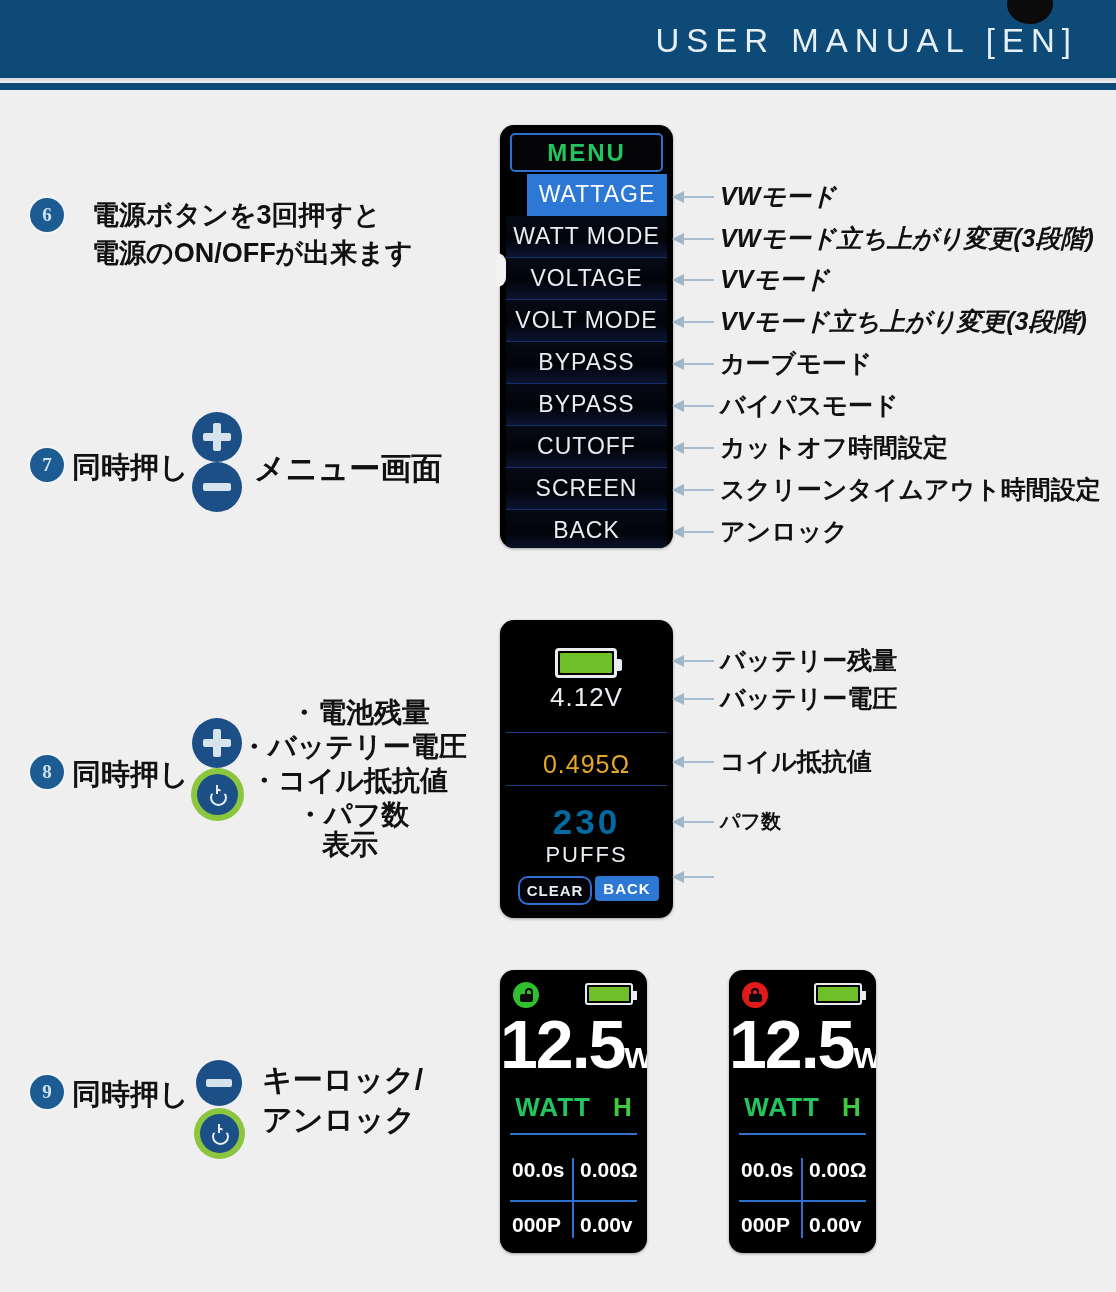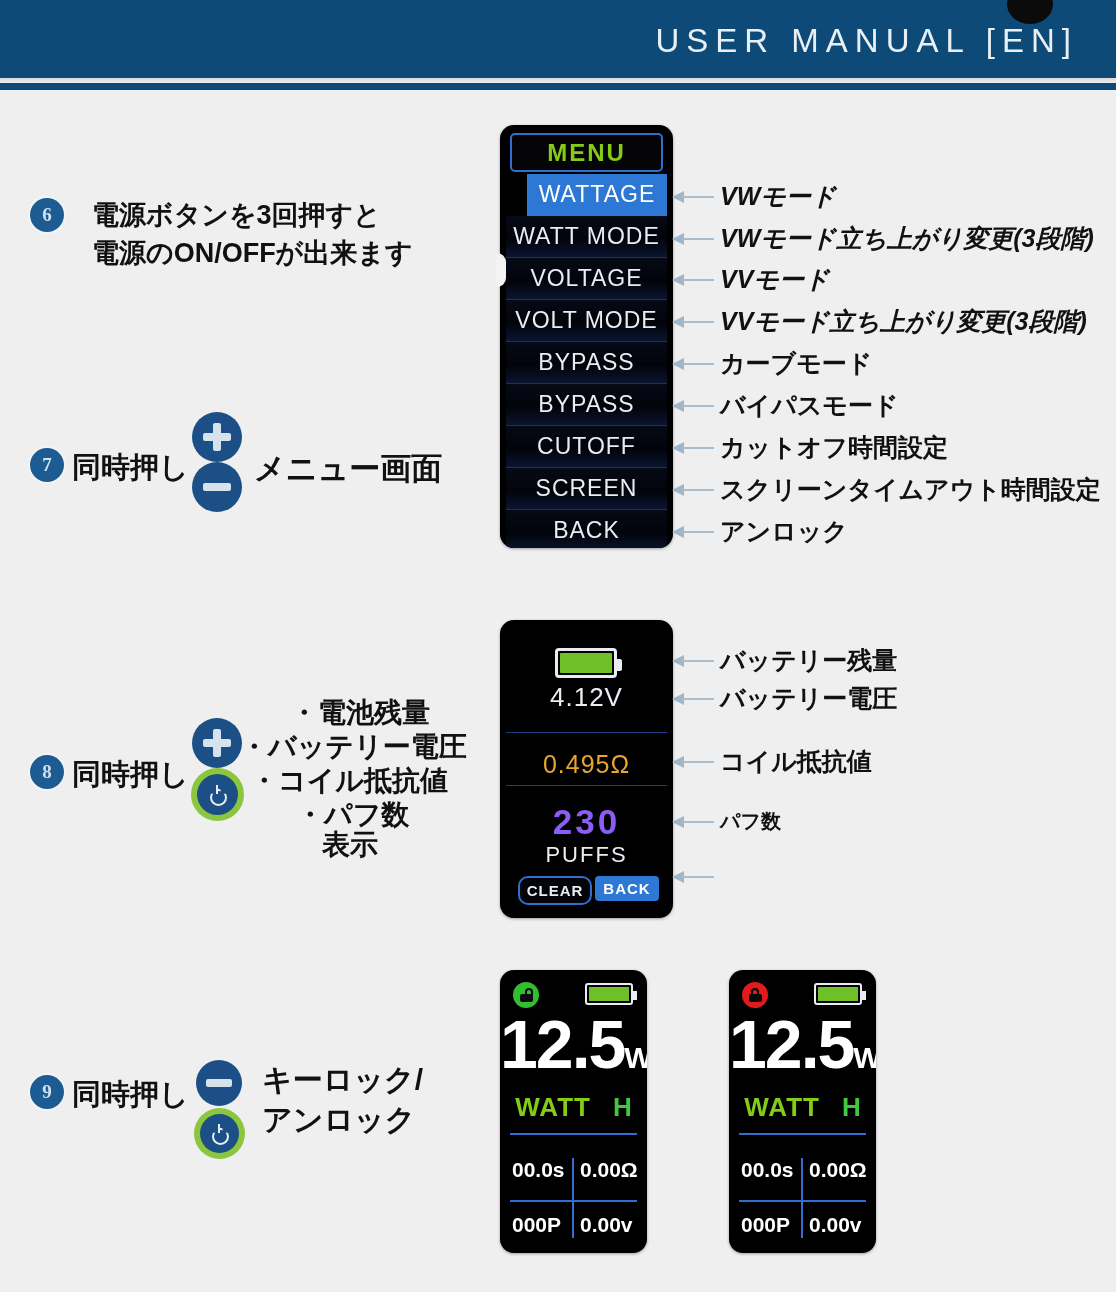--- a/index.html
+++ b/index.html
@@ -99,21 +99,21 @@
     border-radius:0 9px 9px 0;z-index:5;
   }
 
   
   #menu-device{left:500px;top:125px;width:173px;height:423px;}
   #menu-inner{position:absolute;left:6px;top:8px;width:161px;height:407px;}
   .menu-title{
     height:35px;margin:0 4px 2px 4px;
     border:2px solid #2f6fd0;border-radius:5px;
     background:#050508;
-    color:#84cc16;
+    color:#22c55e;
     font-family:"Liberation Sans", sans-serif;
     font-size:24px;font-weight:bold;letter-spacing:2px;
     display:flex;align-items:center;justify-content:center;
   }
   .menu-item{
     height:41px;
     color:#e9edf2;
     font-family:"Liberation Sans", sans-serif;
     font-size:23px;letter-spacing:1px;
     display:flex;align-items:center;justify-content:center;
@@ -148,21 +148,21 @@
     font-family:"Liberation Sans", sans-serif;
   }
   .hline{position:absolute;left:6px;width:161px;height:1px;background:#1d3e85;}
   .ohm-txt{
     position:absolute;left:0;top:130px;width:173px;text-align:center;
     color:#e8a72a;font-size:25px;letter-spacing:1px;
     font-family:"Liberation Sans", sans-serif;
   }
   .puff-num{
     position:absolute;left:0;top:182px;width:173px;text-align:center;
-    color:#8b5cf6;font-size:35px;font-weight:bold;letter-spacing:3px;
+    color:#0369a1;font-size:35px;font-weight:bold;letter-spacing:3px;
     font-family:"Liberation Sans", sans-serif;
   }
   .puff-lbl{
     position:absolute;left:0;top:222px;width:173px;text-align:center;
     color:#e9edf2;font-size:22px;letter-spacing:2px;
     font-family:"Liberation Sans", sans-serif;
   }
   .btn-clear{
     position:absolute;left:18px;top:256px;width:70px;height:25px;
     border:2px solid #2f6fd0;border-radius:10px;background:#02040a;
@@ -210,21 +210,21 @@
     text-align:center;color:#ffffff;
     font-size:68px;font-weight:bold;letter-spacing:-2px;line-height:68px;
     font-family:"Liberation Sans", sans-serif;
   }
   .watt-big .u{font-size:30px;font-weight:bold;letter-spacing:0;}
   .watt-mode-row{
     position:absolute;left:0;top:122px;width:147px;
     display:flex;align-items:center;justify-content:center;gap:22px;
   }
   .watt-mode-row .m{
-    color:#84cc16;font-size:26px;font-weight:bold;letter-spacing:1px;
+    color:#22c55e;font-size:26px;font-weight:bold;letter-spacing:1px;
     font-family:"Liberation Sans", sans-serif;
   }
   .watt-mode-row .h{
     color:#3ec93e;font-size:26px;font-weight:bold;
     font-family:"Liberation Sans", sans-serif;
   }
   .wline-h{position:absolute;left:10px;width:127px;height:2px;background:#2f6fd0;}
   .wline-v{position:absolute;width:2px;background:#2f6fd0;}
   .wcell{
     position:absolute;color:#ffffff;font-size:21px;font-weight:bold;letter-spacing:0px;

